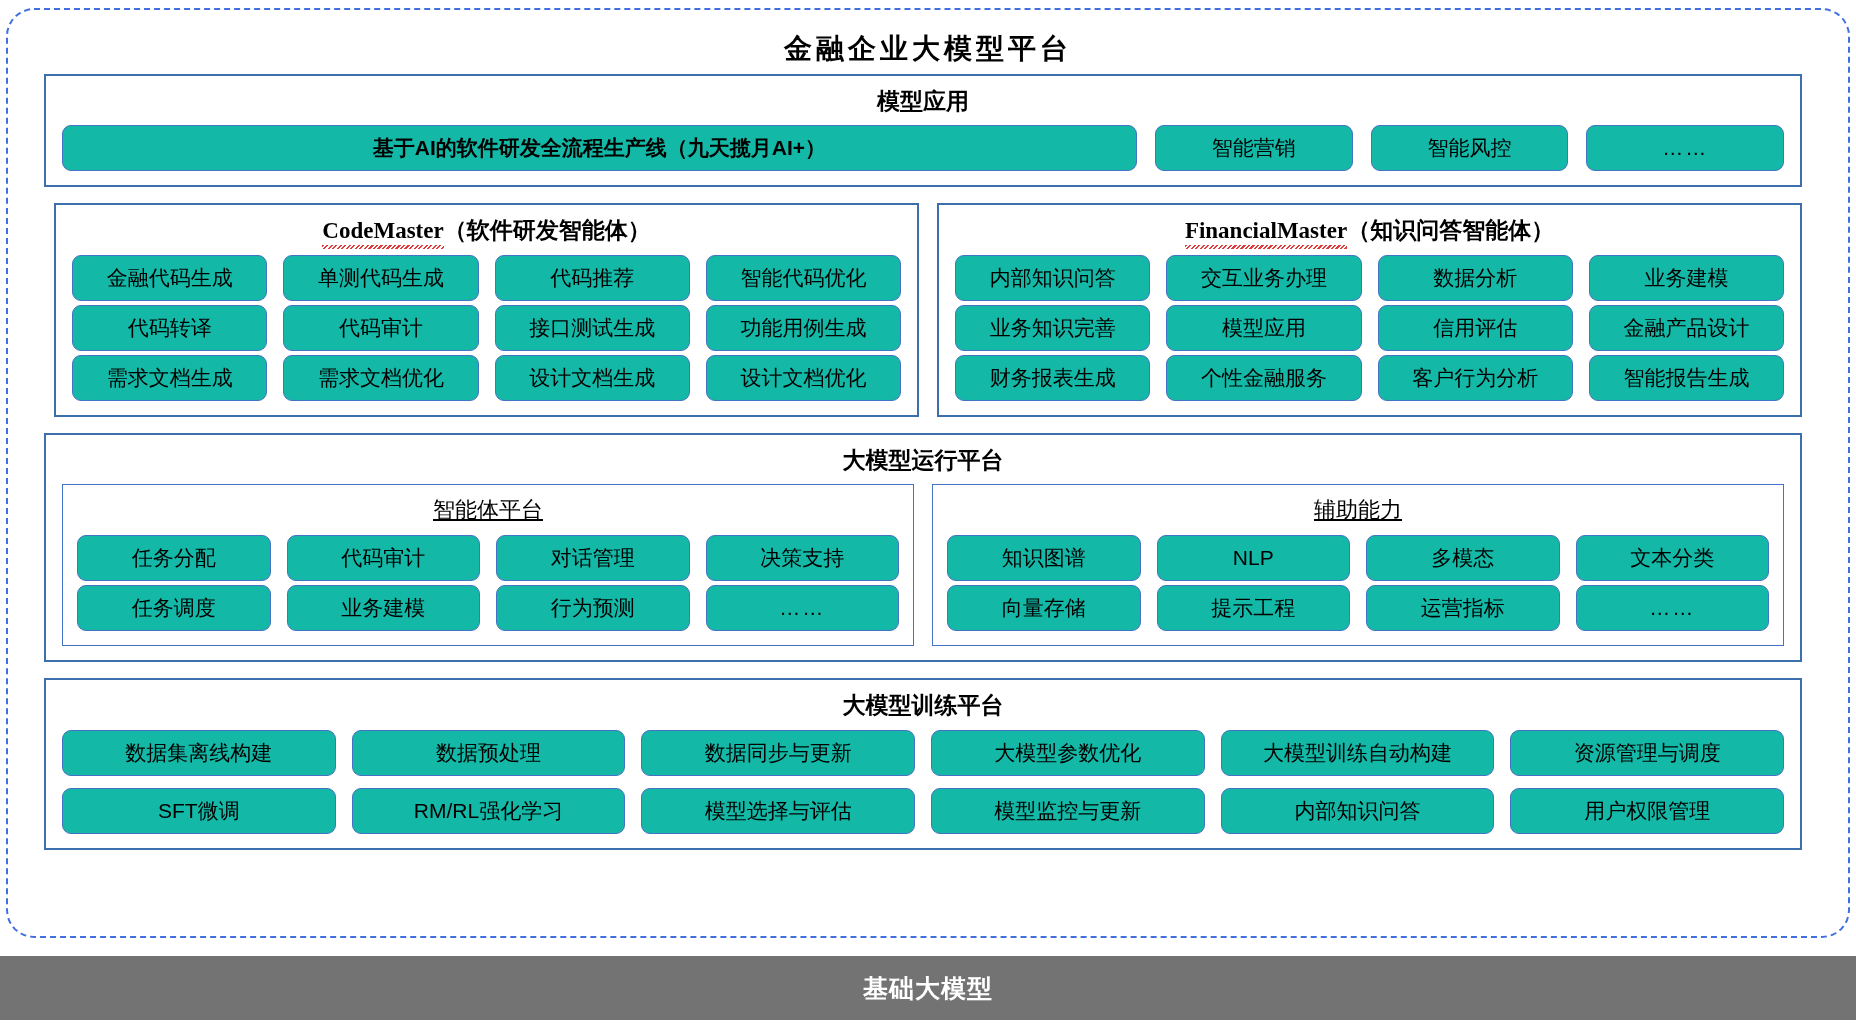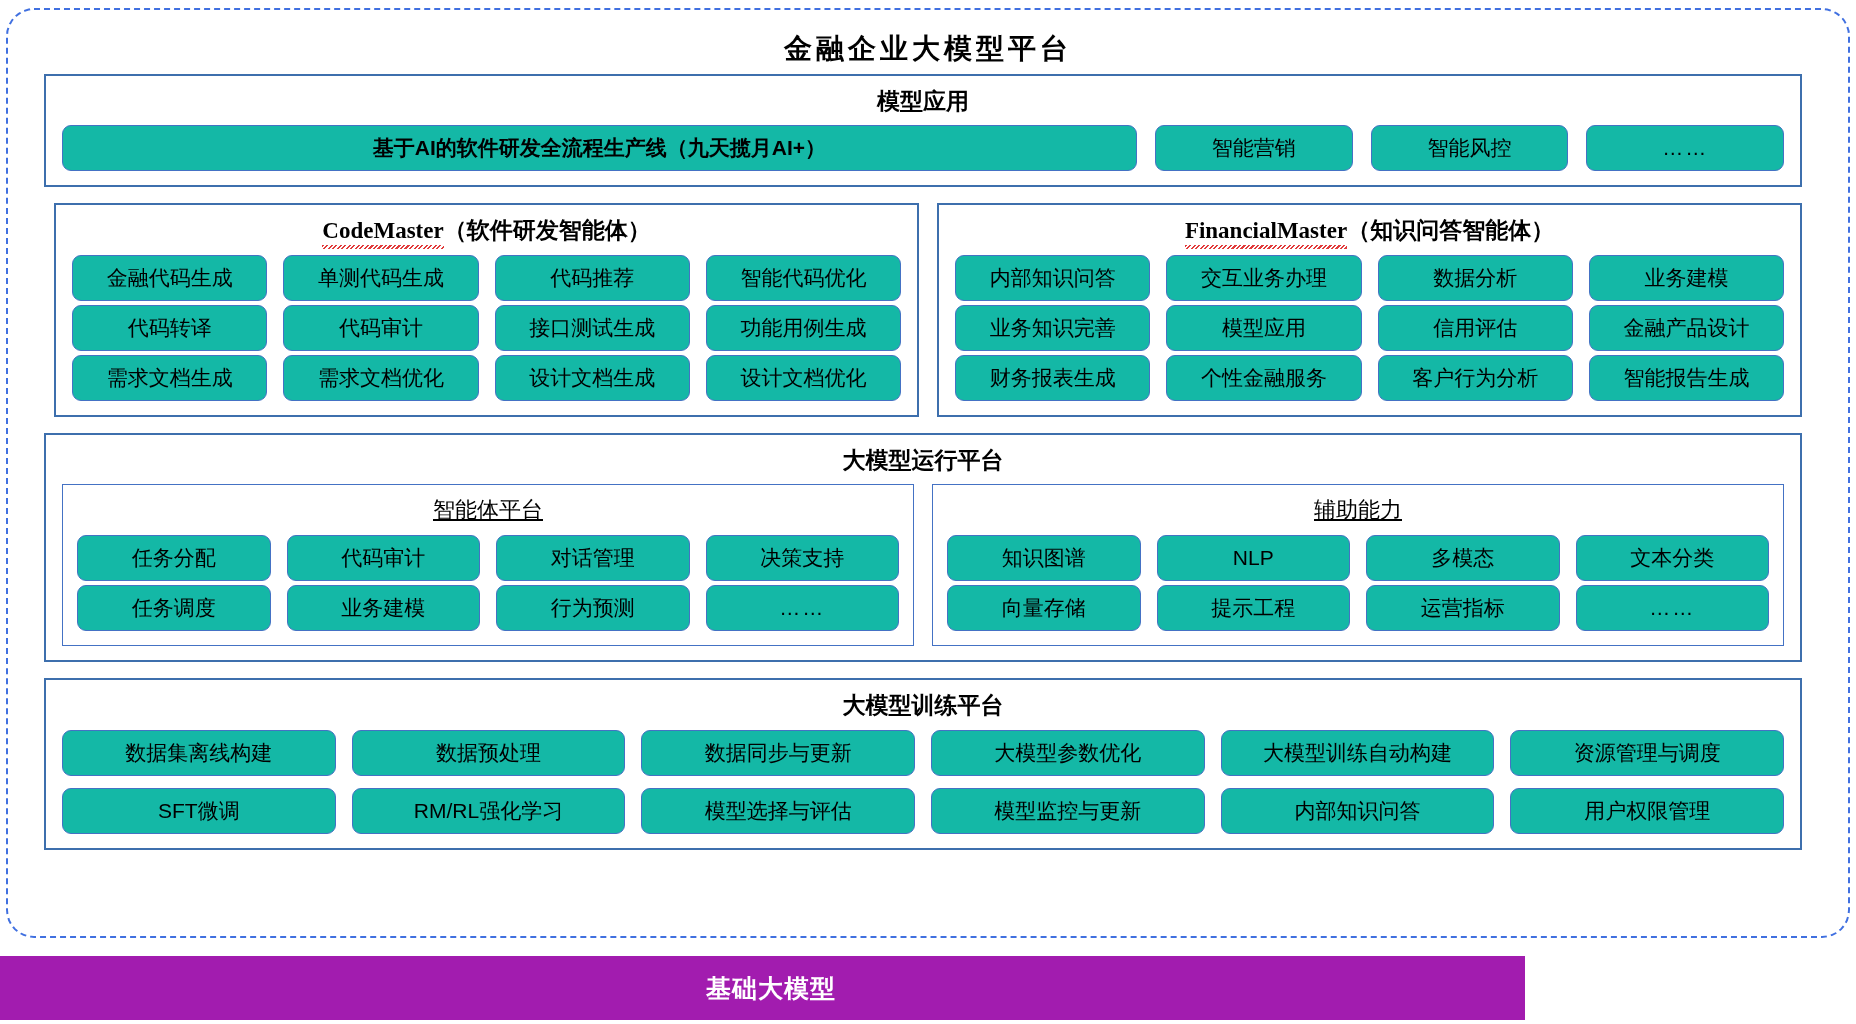--- a/index.html
+++ b/index.html
@@ -161,27 +161,26 @@
     display: grid;
     grid-template-columns: repeat(6, 1fr);
     gap: 12px 16px;
   }
 
   
   .footer-bar {
     position: absolute;
     left: 0;
     top: 956px;
-    width: 1508px;
+    width: 1856px;
     height: 64px;
-    background: #a21caf;
+    background: #737373;
     display: flex;
     align-items: center;
     justify-content: center;
-    padding-left: 17px;
   }
   .footer-label {
     color: #ffffff;
     font-size: 25px;
     font-weight: bold;
     letter-spacing: 1px;
   }
 </style>
 </head>
 <body>

